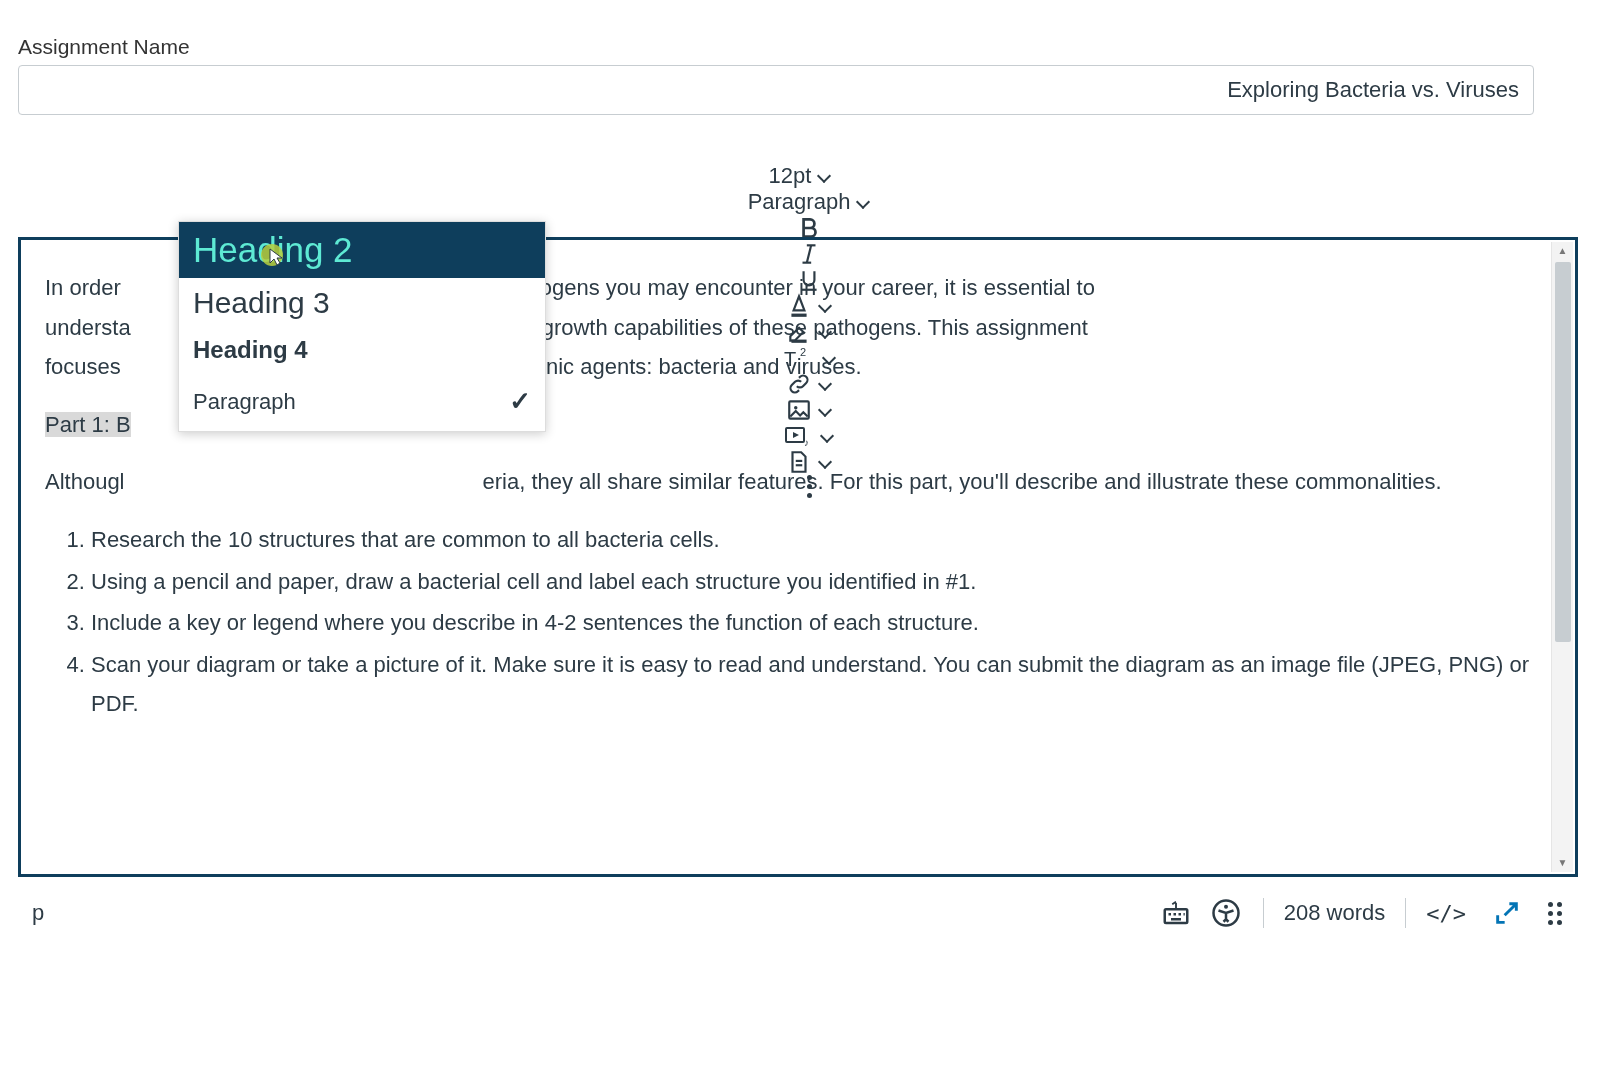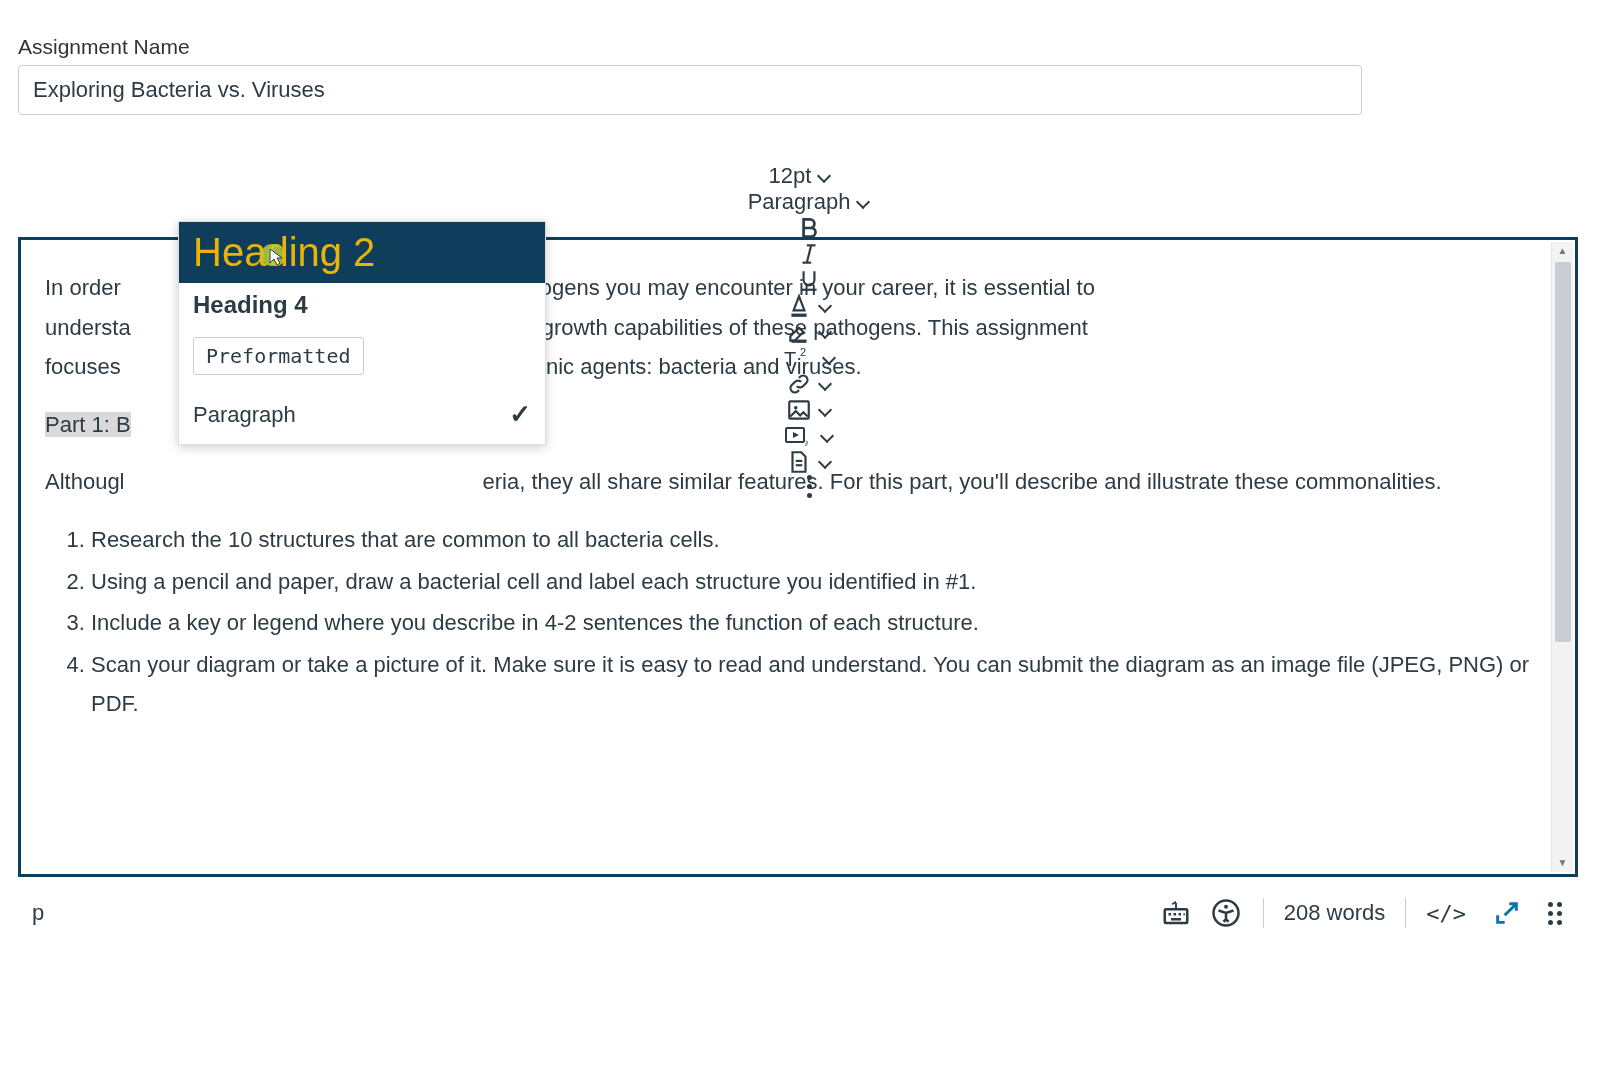--- a/index.html
+++ b/index.html
@@ -10,27 +10,28 @@
     width: 1606px;
     padding: 18px;
   }
   .field-label {
     font-size: 21px;
     color: #333;
     margin-bottom: 6px;
     margin-top: 17px;
   }
   .name-input {
-    width: 1344px;
+    width: 1516px;
     height: 50px;
     padding: 10px 14px;
     font-size: 22px;
     border: 1px solid #c7cdd1;
     border-radius: 4px;
     color: #2d3b45;
+    text-align: right;
   }
 
   .editor-wrapper { margin-top: 48px; width: 1560px; }
 
   .menubar {
     display: flex;
     align-items: center;
     height: 36px;
     padding-left: 22px;
     position: relative;
@@ -111,21 +112,21 @@
     z-index: 50;
   }
   .dd-item {
     padding: 8px 14px;
     cursor: pointer;
     color: #2d3b45;
     display: flex;
     align-items: center;
     justify-content: space-between;
   }
-  .dd-item.h2 { font-size: 40px; font-weight: 400; background: #0e3e5c; color: #eab308; align-items: center; }
+  .dd-item.h2 { font-size: 35px; font-weight: 400; background: #0e3e5c; color: #5eead4; align-items: center; }
   .dd-item.h3 { font-size: 30px; font-weight: 400; }
   .dd-item.h4 { font-size: 24px; font-weight: 700; }
   .dd-item.pre { padding: 10px 14px; }
   .dd-item.pre .pre-pill {
     border: 1px solid #c7cdd1;
     border-radius: 3px;
     padding: 6px 12px;
     font-family: ui-monospace, Menlo, Consolas, monospace;
     font-size: 20px;
   }
@@ -297,25 +298,25 @@
           <span></span>
           <span></span>
           <span></span>
         </div>
     </div>
 
     <div class="block-dropdown">
       <div class="dd-item h2">
         <span>Heading 2</span>
       </div>
+      <div class="dd-item h3">
+        <span>Heading 3</span>
+      </div>
       <div class="dd-item h4">
         <span>Heading 4</span>
-      </div>
-      <div class="dd-item pre">
-        <span class="pre-pill">Preformatted</span>
       </div>
       <div class="dd-item para">
         <span>Paragraph</span>
         <span class="check-mark">✓</span>
       </div>
     </div>
     <svg class="cursor-pointer" viewBox="0 0 28 28">
       <circle cx="12" cy="12" r="11" fill="#b7cf3d" opacity="0.85"></circle>
       <path d="M10 6 L10 20 L14 16 L17 22 L20 20 L17 15 L22 15 Z" fill="#ffffff" stroke="#2d3b45" stroke-width="1"></path>
     </svg>

